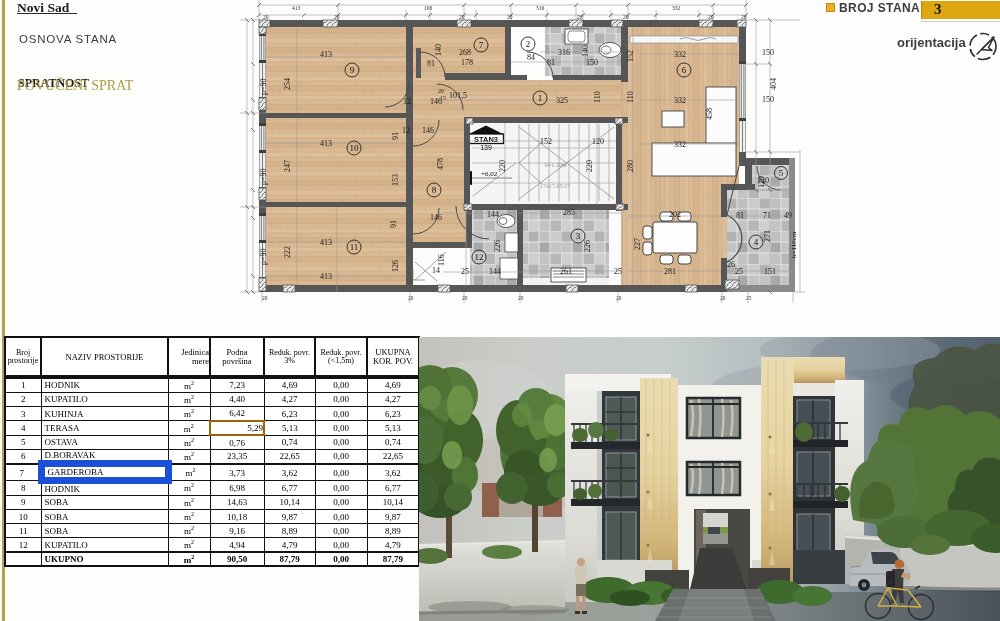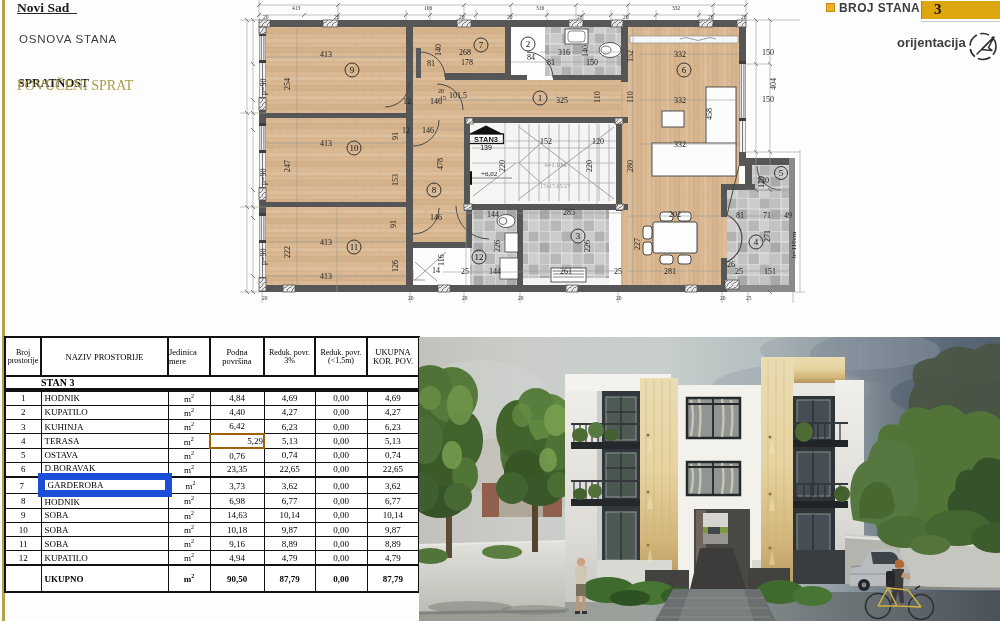--- a/index.html
+++ b/index.html
@@ -457,48 +457,44 @@
         <col style="width:42px">
         <col style="width:54px">
         <col style="width:51px">
         <col style="width:52px">
         <col style="width:52px">
       </colgroup>
 <tbody>
         <tr style="height:22px;">
 <td style="border:2px solid #111;text-align:center;line-height:1;font-size:8px;padding:0;">Broj<br>prostorije</td>
 <td style="border:2px solid #111;text-align:center;font-size:8.5px;padding:0;">NAZIV PROSTORIJE</td>
-<td style="border:2px solid #111;text-align:left;line-height:1;font-size:8.5px;padding:0;">Jedinica<br>mere</td>
+<td style="border:2px solid #111;text-align:right;line-height:1;font-size:8.5px;padding:0;">Jedinica<br>mere</td>
 <td style="border:2px solid #111;text-align:center;line-height:1;font-size:8.5px;padding:10px;">Podna<br>površina</td>
 <td style="border:2px solid #111;text-align:center;line-height:1;font-size:8px;padding:0;">Reduk. povr.<br>3%</td>
 <td style="border:2px solid #111;text-align:center;line-height:1;font-size:8px;padding:0;">Reduk. povr.<br>(&lt;1,5m)</td>
 <td style="border:2px solid #111;text-align:center;line-height:1;font-size:8.5px;padding:0;">UKUPNA<br>KOR. POV.</td>
 </tr>
-<tr style="height:12.5px;">
-          <td style="border-left:2px solid #111;border-bottom:2px solid #111;padding:0;"></td>
-          <td colspan="6" style="border-right:2px solid #111;border-bottom:2px solid #111;font-weight:bold;font-size:10px;padding:0;">STAN 3</td>
-        </tr>
 </tbody>
     </table>
 <table style="border-collapse:collapse;font-family:'Liberation Serif',serif;font-size:9px;color:#000;background:#fff;table-layout:fixed;margin-top:0;">
 <colgroup>
         <col style="width:36px">
         <col style="width:127px">
         <col style="width:42px">
         <col style="width:54px">
         <col style="width:51px">
         <col style="width:52px">
         <col style="width:52px">
       </colgroup>
 <tbody>
         <tr style="height:14.3px;">
           <td style="border:1px solid #111;padding:0;border-top:2px solid #111;border-left:2px solid #111;text-align:center;">1</td>
           <td style="border:1px solid #111;padding:0;border-top:2px solid #111;padding-left:3px;">HODNIK</td>
           <td style="border:1px solid #111;padding:0;border-top:2px solid #111;text-align:center;">m<sup style="font-size:6px;">2</sup></td>
-          <td style="border:1px solid #111;padding:0;border-top:2px solid #111;text-align:center;">4,84</td>
+          <td style="border:1px solid #111;padding:0;border-top:2px solid #111;text-align:center;">7,23</td>
           <td style="border:1px solid #111;padding:0;border-top:2px solid #111;text-align:center;">4,69</td>
           <td style="border:1px solid #111;padding:0;border-top:2px solid #111;text-align:center;">0,00</td>
           <td style="border:1px solid #111;padding:0;border-top:2px solid #111;border-right:2px solid #111;text-align:center;">4,69</td>
         </tr>
 <tr style="height:14.3px;">
           <td style="border:1px solid #111;padding:0;border-left:2px solid #111;text-align:center;">2</td>
           <td style="border:1px solid #111;padding:0;padding-left:3px;">KUPATILO</td>
           <td style="border:1px solid #111;padding:0;text-align:center;">m<sup style="font-size:6px;">2</sup></td>
           <td style="border:1px solid #111;padding:0;text-align:center;">4,40</td>
           <td style="border:1px solid #111;padding:0;text-align:center;">4,27</td>
@@ -588,21 +584,21 @@
         </tr>
 <tr style="height:14.3px;">
           <td style="border:1px solid #111;padding:0;border-bottom:2px solid #111;border-left:2px solid #111;text-align:center;">12</td>
           <td style="border:1px solid #111;padding:0;border-bottom:2px solid #111;padding-left:3px;">KUPATILO</td>
           <td style="border:1px solid #111;padding:0;border-bottom:2px solid #111;text-align:center;">m<sup style="font-size:6px;">2</sup></td>
           <td style="border:1px solid #111;padding:0;border-bottom:2px solid #111;text-align:center;">4,94</td>
           <td style="border:1px solid #111;padding:0;border-bottom:2px solid #111;text-align:center;">4,79</td>
           <td style="border:1px solid #111;padding:0;border-bottom:2px solid #111;text-align:center;">0,00</td>
           <td style="border:1px solid #111;padding:0;border-bottom:2px solid #111;border-right:2px solid #111;text-align:center;">4,79</td>
         </tr>
-<tr style="height:27px;font-weight:bold;">
+<tr style="height:14px;font-weight:bold;">
           <td style="border:1px solid #111;padding:0;border-left:2px solid #111;border-bottom:2px solid #111;"></td>
           <td style="border:1px solid #111;padding:0;border-bottom:2px solid #111;padding-left:3px;">UKUPNO</td>
           <td style="border:1px solid #111;padding:0;border-bottom:2px solid #111;text-align:center;">m<sup style="font-size:6px;">2</sup></td>
           <td style="border:1px solid #111;padding:0;border-bottom:2px solid #111;text-align:center;">90,50</td>
           <td style="border:1px solid #111;padding:0;border-bottom:2px solid #111;text-align:center;">87,79</td>
           <td style="border:1px solid #111;padding:0;border-bottom:2px solid #111;text-align:center;">0,00</td>
           <td style="border:1px solid #111;padding:0;border-right:2px solid #111;border-bottom:2px solid #111;text-align:center;">87,79</td>
         </tr>
 </tbody>
     </table>

